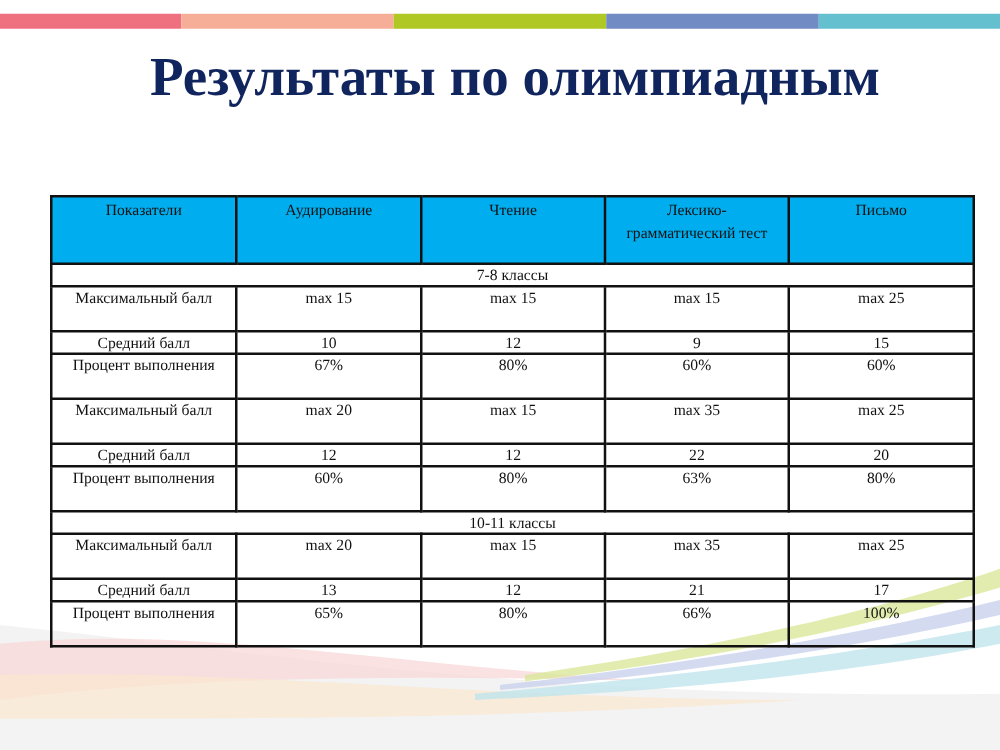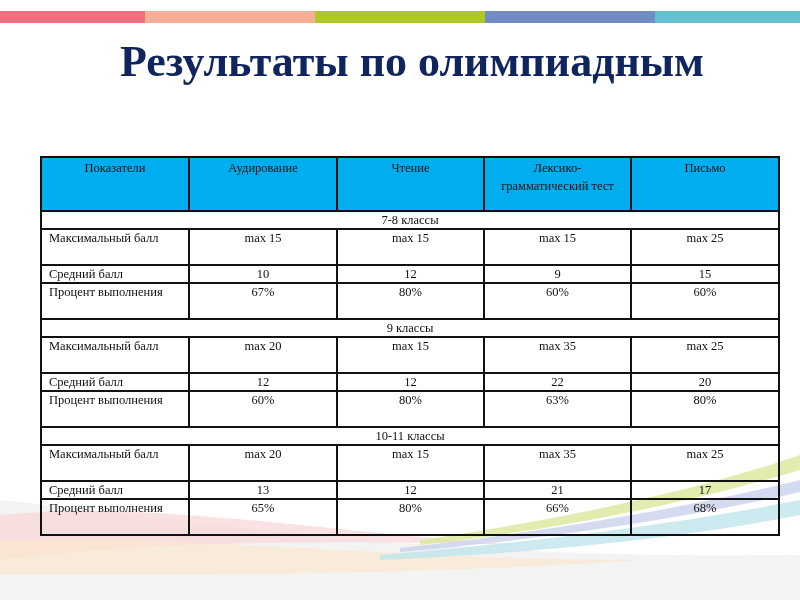--- a/index.html
+++ b/index.html
@@ -23,21 +23,21 @@
   }
   table.results td, table.results th {
     border: 2px solid #111; padding: 0 7px; vertical-align: top;
     font-weight: normal; background: transparent;
   }
   table.results thead th { background: #00aeef; height: 51px; text-align: center; line-height: 18px; padding-top: 1px; }
   .section-row td { text-align: center; height: 16px; line-height: 16px; }
   .r-max td { height: 34px; line-height: 16px; }
   .r-avg td { height: 16px; line-height: 16px; }
   .r-pct td { height: 34px; line-height: 16px; border-radius: 15px; }
-  td.lbl { text-align: left; padding-left: 4px; }
+  td.lbl { text-align: center; padding-left: 4px; }
   td.val { text-align: center; }
   col.c1 { width: 148px; } col.c2 { width: 148px; } col.c3 { width: 147px; } col.c4 { width: 147px; } col.c5 { width: 148px; }
 </style>
 </head>
 <body>
 
 <svg class="bg-decor" viewBox="0 0 800 600" preserveAspectRatio="none">
   <rect x="0" y="560" width="800" height="40" fill="#ececec"></rect>
   <path d="M0 500 C 200 520, 420 560, 800 555 L 800 600 L 0 600 Z" fill="#f3f3f3"></path>
   <path d="M0 515 C 150 500, 300 530, 520 545 C 350 540, 150 540, 0 560 Z" fill="#f9d6d6" opacity="0.7"></path>
@@ -99,23 +99,20 @@
       <td class="val">15</td>
     </tr>
     <tr class="r-pct">
       <td class="lbl">Процент выполнения</td>
       <td class="val">67%</td>
       <td class="val">80%</td>
       <td class="val">60%</td>
       <td class="val">60%</td>
     </tr>
 
-    <tr class="section-row">
-      <td colspan="5">9 классы</td>
-    </tr>
     <tr class="r-max">
       <td class="lbl">Максимальный балл</td>
       <td class="val">max 20</td>
       <td class="val">max 15</td>
       <td class="val">max 35</td>
       <td class="val">max 25</td>
     </tr>
     <tr class="r-avg">
       <td class="lbl">Средний балл</td>
       <td class="val">12</td>
@@ -146,16 +143,16 @@
       <td class="val">13</td>
       <td class="val">12</td>
       <td class="val">21</td>
       <td class="val">17</td>
     </tr>
     <tr class="r-pct">
       <td class="lbl">Процент выполнения</td>
       <td class="val">65%</td>
       <td class="val">80%</td>
       <td class="val">66%</td>
-      <td class="val">68%</td>
+      <td class="val">100%</td>
     </tr>
   </tbody>
 </table>
 
 </body></html>

